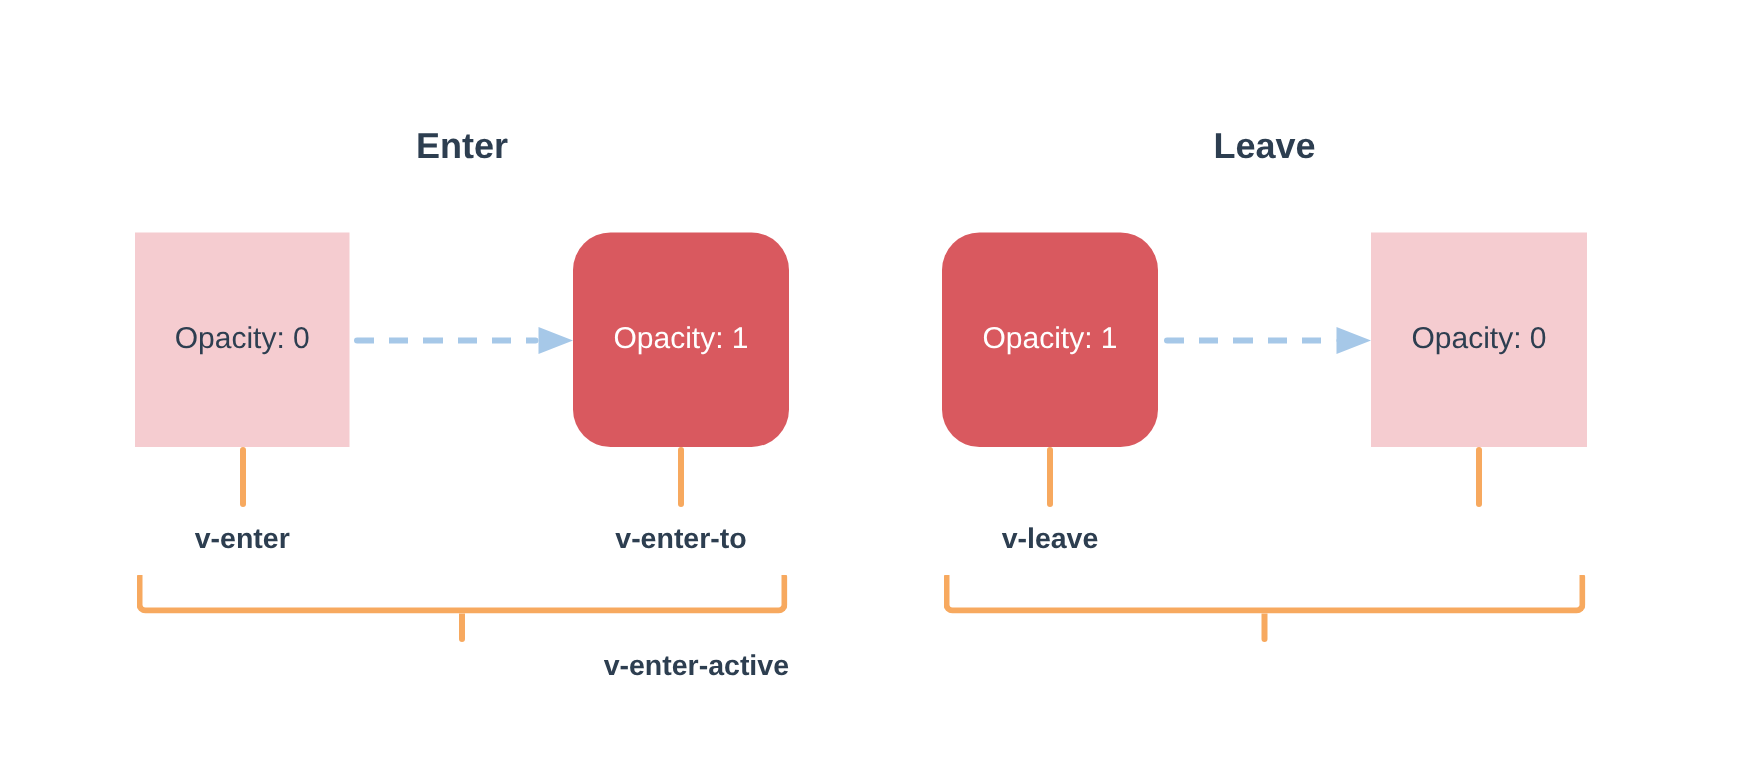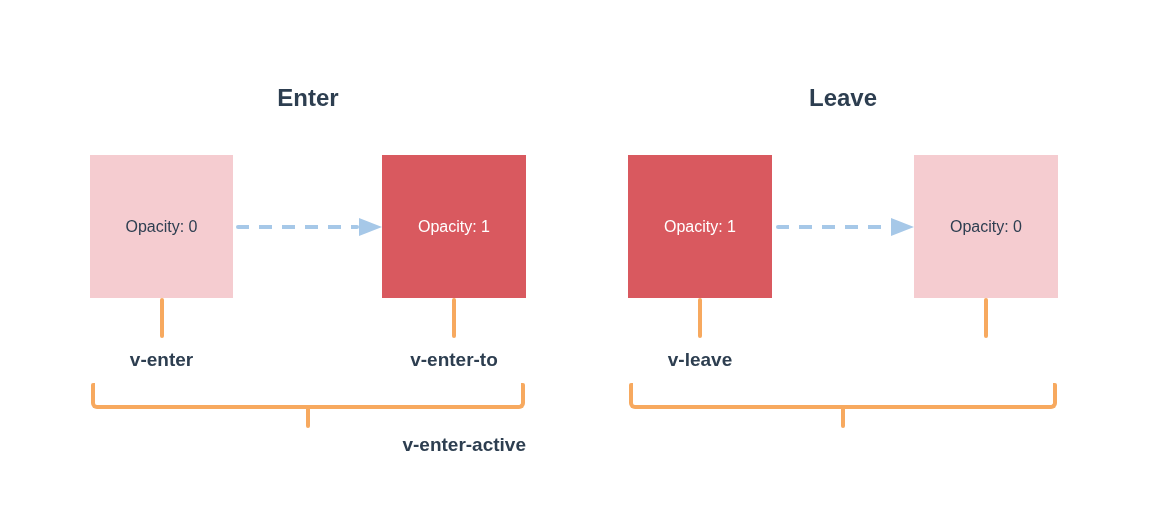--- a/index.html
+++ b/index.html
@@ -17,28 +17,28 @@
 
   .panel-title {
     position: absolute; top: 4px; left: 0; right: 0;
     margin: 0; text-align: center;
     font-size: 24px; font-weight: 700; color: var(--text_dark);
   }
 
   .box {
     position: absolute; top: 75px; height: 143px;
     display: flex; align-items: center; justify-content: center;
-    font-size: 16px; font-weight: 500;
+    font-size: 20px; font-weight: 500;
   }
   .box-from { left: 0; }
   .panel-enter .box-from { width: 143px; }
   .panel-leave .box-from { width: 144px; }
   .box-to { right: 0; width: 144px; }
   .variant-pink { background: var(--box_pink); color: var(--text_dark); }
-  .variant-red  { background: var(--box_red);  color: var(--text_on_red); }
+  .variant-red  { background: var(--box_red);  color: var(--text_on_red); border-radius: 25px; }
 
   .arrow {
     position: absolute; top: 136px; height: 22px;
     display: flex; align-items: center;
   }
   .panel-enter .arrow { left: 146px; width: 146px; }
   .panel-leave .arrow { left: 148px; width: 138px; }
   .arrow-dashes {
     flex: 1; height: 4px; border-radius: 2px;
     background: repeating-linear-gradient(90deg,

